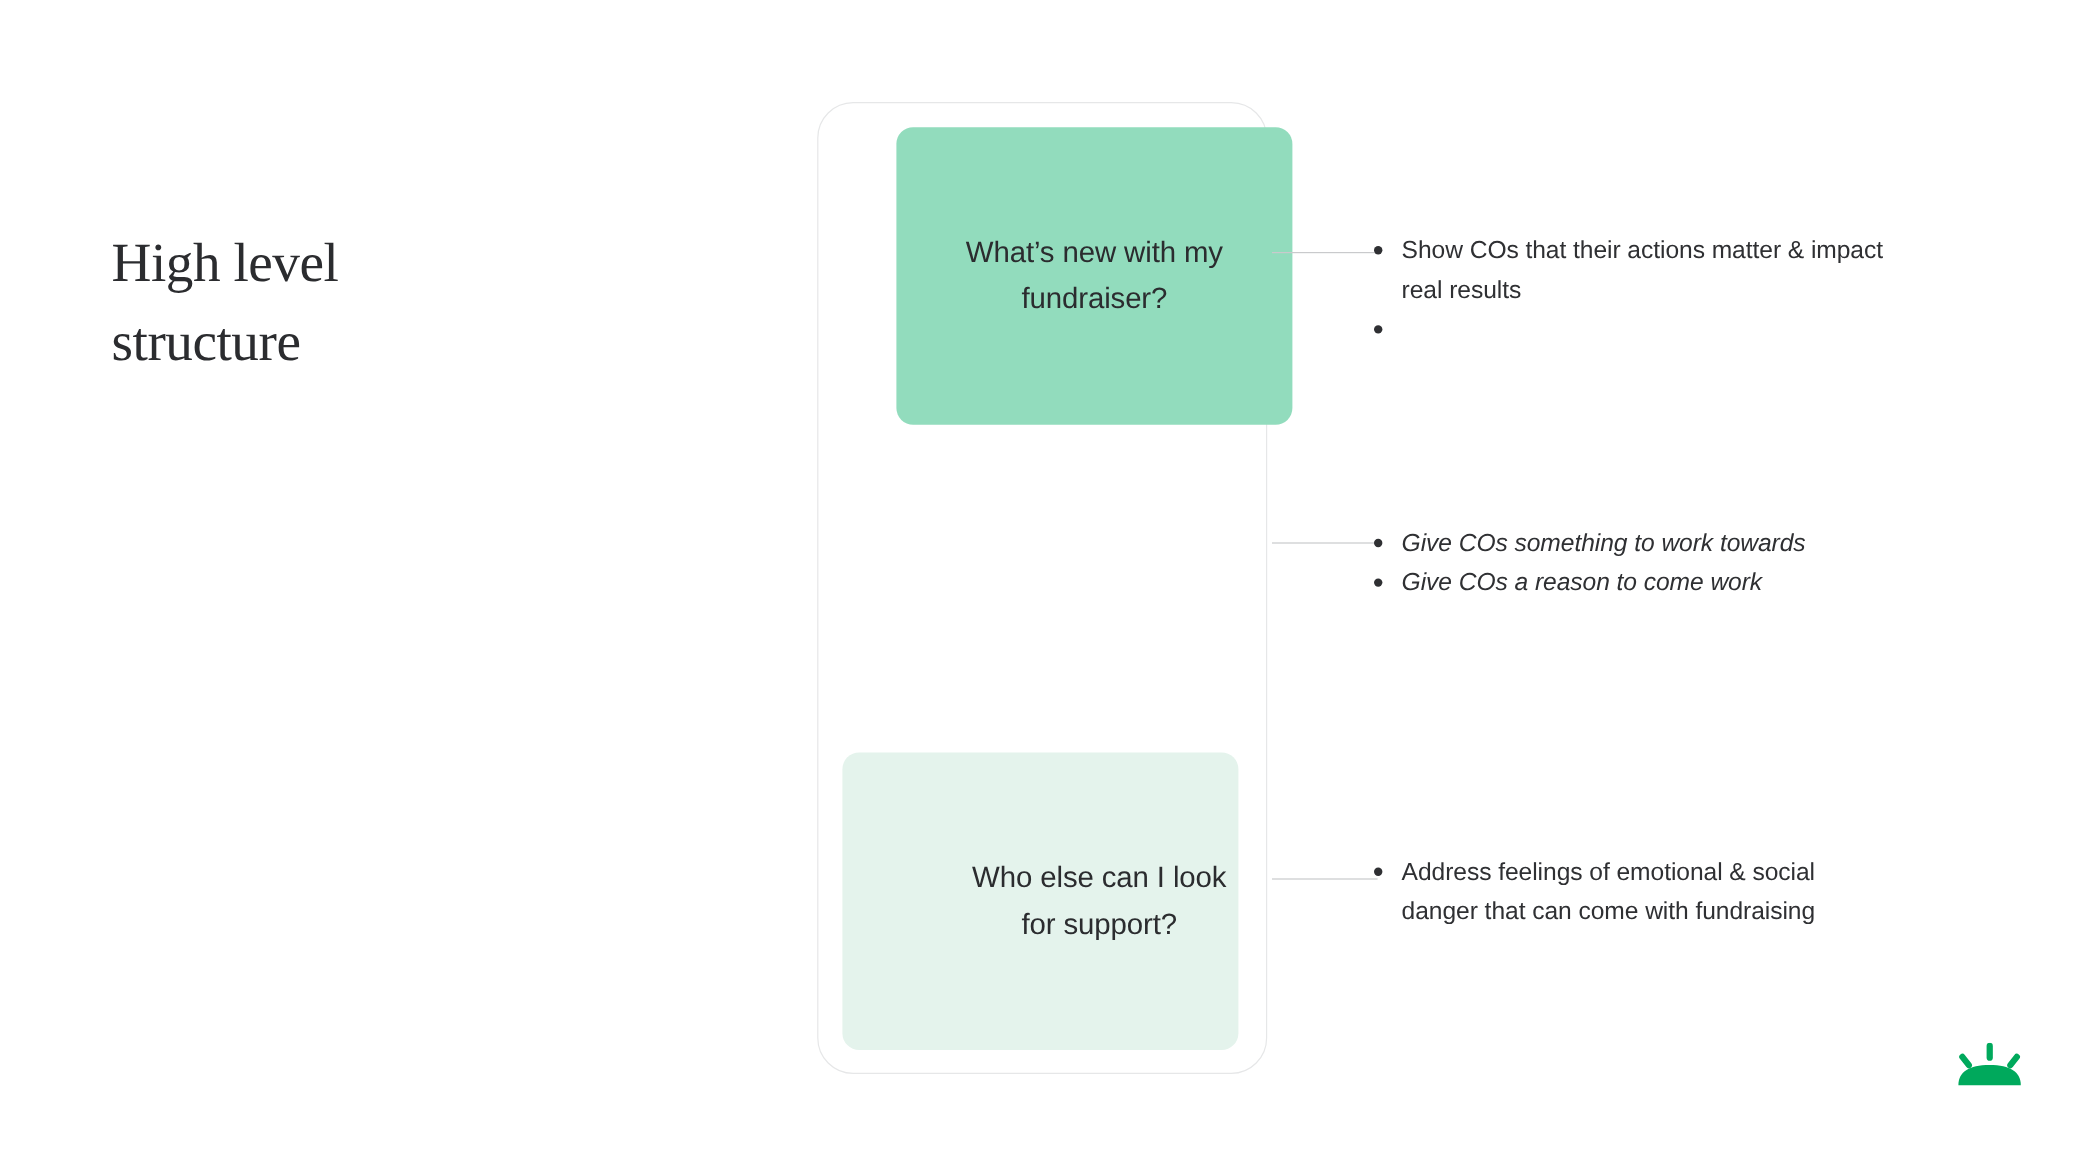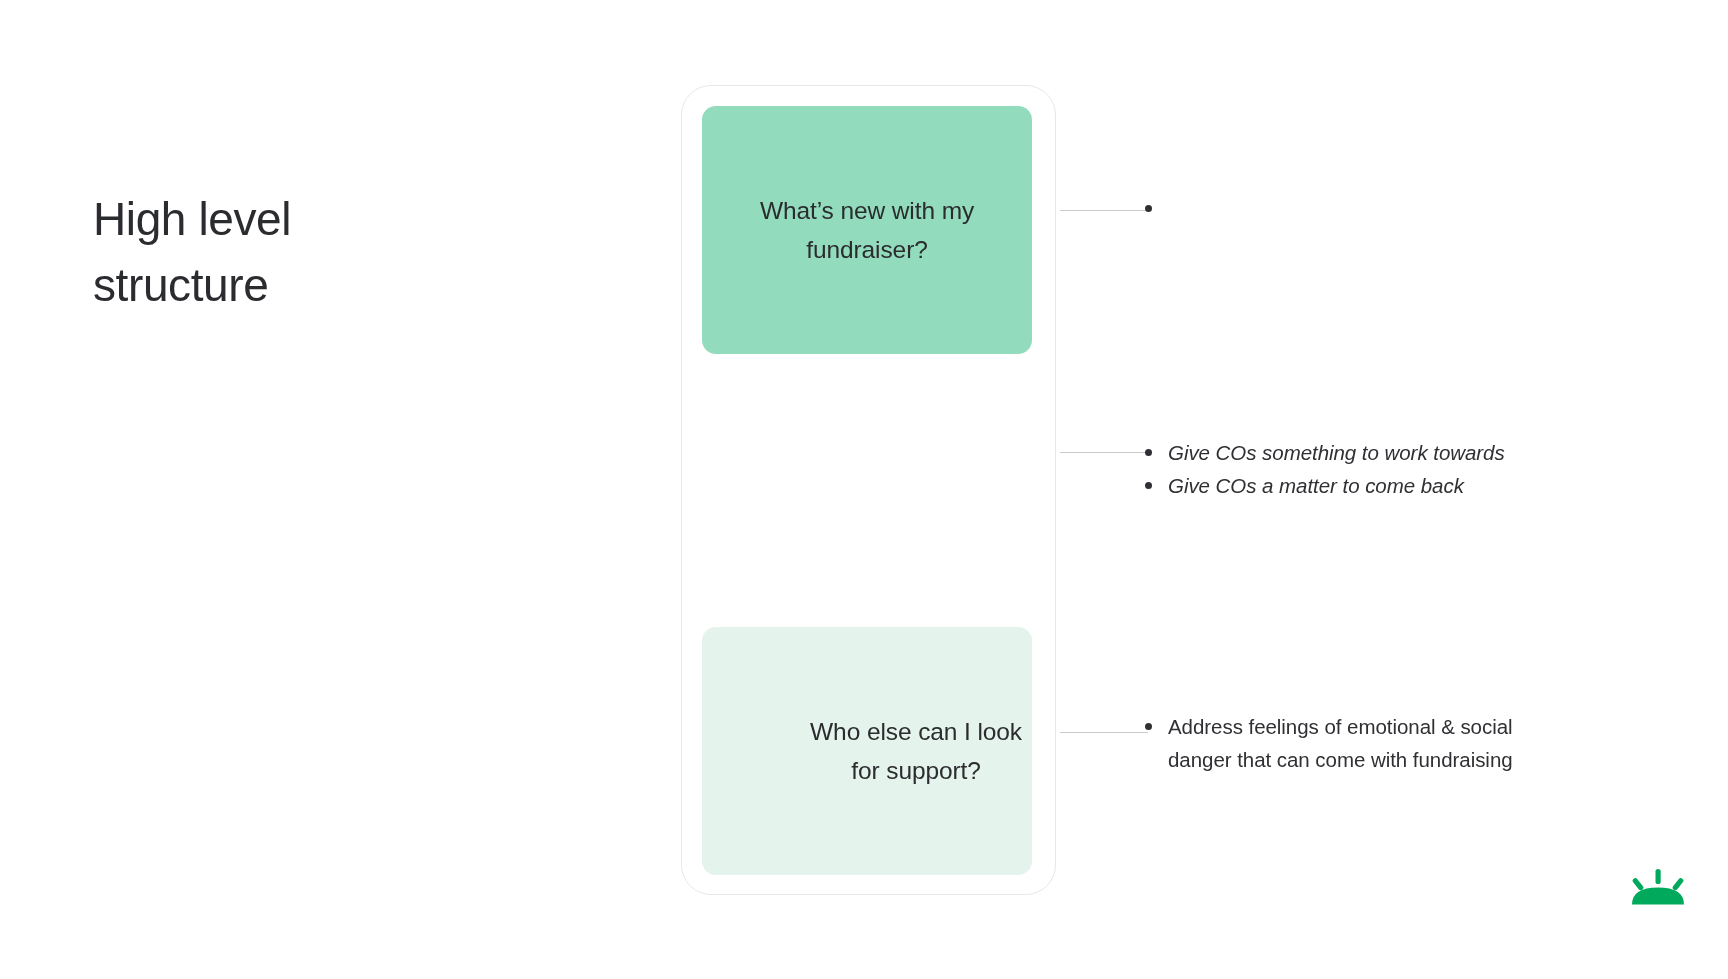--- a/index.html
+++ b/index.html
@@ -32,20 +32,21 @@
     position: absolute;
     left: 93px;
     top: 186px;
     width: 460px;
     font-size: 46px;
     line-height: 66px;
     font-weight: 400;
     letter-spacing: -0.4px;
     color: #2b2c2f;
     white-space: pre-line;
+    font-family: Liberation Serif, serif;
   }
 
   
   #structure-container {
     position: absolute;
     left: 681px;
     top: 85px;
     width: 375px;
     height: 810px;
     background: #ffffff;
@@ -67,21 +68,21 @@
   .section-card .card-label {
     font-size: 24.5px;
     line-height: 39px;
     text-align: center;
     color: #2b2c2f;
     letter-spacing: -0.1px;
     white-space: pre-line;
     padding: 0 10px;
   }
 
-  #card-1 { top: 106px;  height: 248px; background: #92dcbd; }
+  #card-1 { top: 106px;  height: 248px; background: #92dcbd; margin-left: 45px; }
   #card-2 { top: 367px;  height: 248px; background: #cbebdb; }
   #card-3 { top: 627px;  height: 248px; background: #e4f3ec; justify-content: flex-end; }
 
   
   .connector {
     position: absolute;
     height: 1.4px;
     background: #c9cacc;
   }
   #connector-1 { left: 1060px; top: 210px; width: 88px; }
@@ -147,31 +148,35 @@
 for support?</div>
   </div>
 
   <div class="connector" id="connector-1"></div>
   <div class="connector" id="connector-2"></div>
   <div class="connector" id="connector-3"></div>
 
   <div class="bullet-group" id="bullets-1">
     <div class="bullet-item">
       <span class="bullet-dot"></span>
+      <span>Show COs that their actions matter &amp; impact real results</span>
+    </div>
+    <div class="bullet-item">
+      <span class="bullet-dot"></span>
     </div>
   </div>
 
   <div class="bullet-group" id="bullets-2">
     <div class="bullet-item">
       <span class="bullet-dot"></span>
       <span>Give COs something to work towards</span>
     </div>
     <div class="bullet-item">
       <span class="bullet-dot"></span>
-      <span>Give COs a matter to come back</span>
+      <span>Give COs a reason to come work</span>
     </div>
   </div>
 
   <div class="bullet-group" id="bullets-3">
     <div class="bullet-item">
       <span class="bullet-dot"></span>
       <span>Address feelings of emotional &amp; social danger that can come with fundraising</span>
     </div>
   </div>
 

